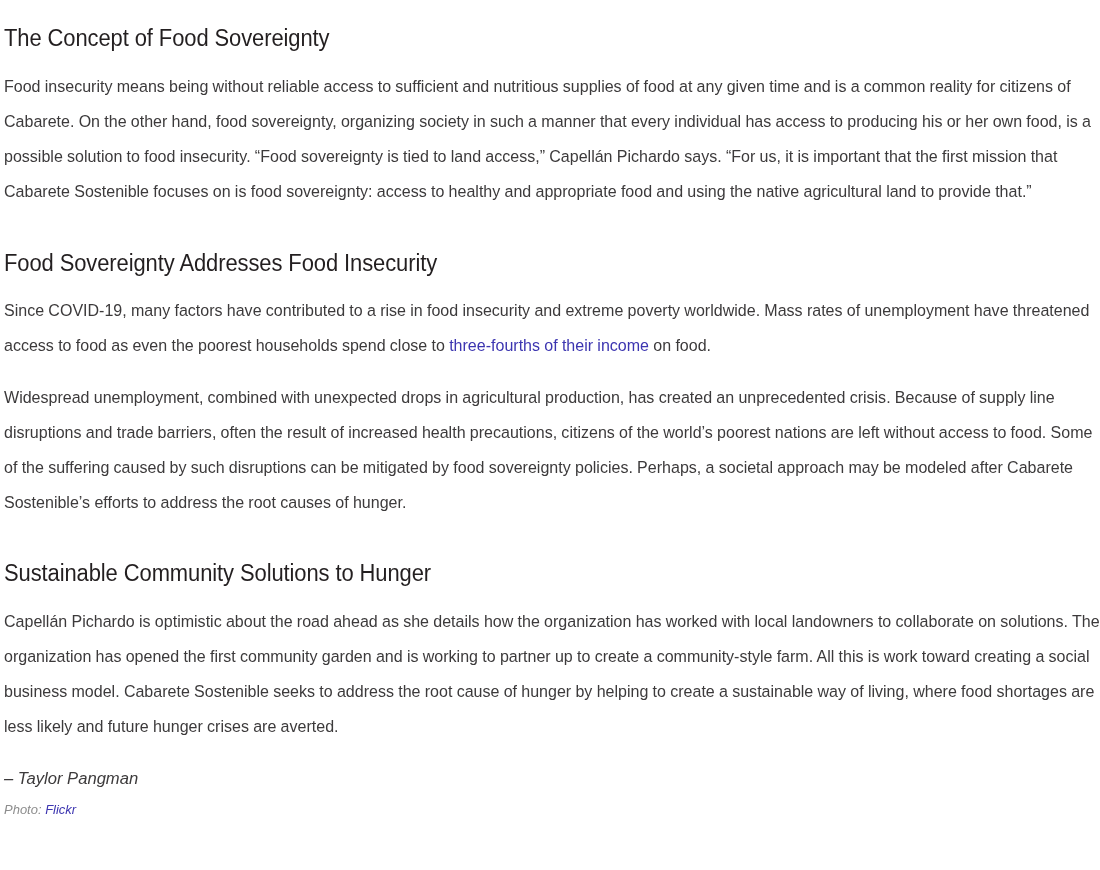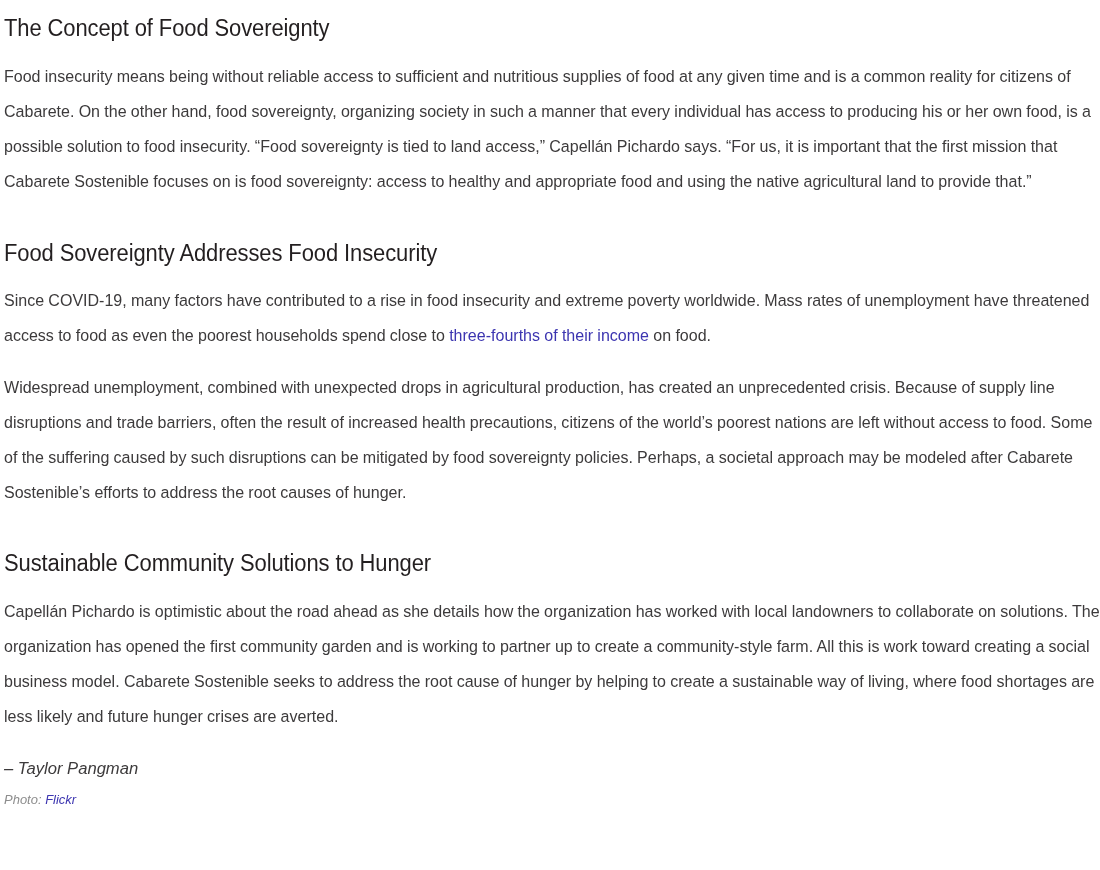--- a/index.html
+++ b/index.html
@@ -11,21 +11,21 @@
     width: 1100px;
     height: 870px;
     font-family: "Liberation Sans", "DejaVu Sans", sans-serif;
     -webkit-font-smoothing: antialiased;
     overflow: hidden;
   }
 
   .article {
     box-sizing: border-box;
     width: 976px;
-    padding: 8px 8px 0 4px;
+    padding: 18px 8px 0 4px;
   }
 
   h2.section-heading {
     font-family: "Liberation Sans", "DejaVu Sans", sans-serif;
     font-size: 23px;
     font-weight: 400;
     color: #231f20;
     letter-spacing: -0.1px;
     line-height: 1.24;
     margin: 0;

